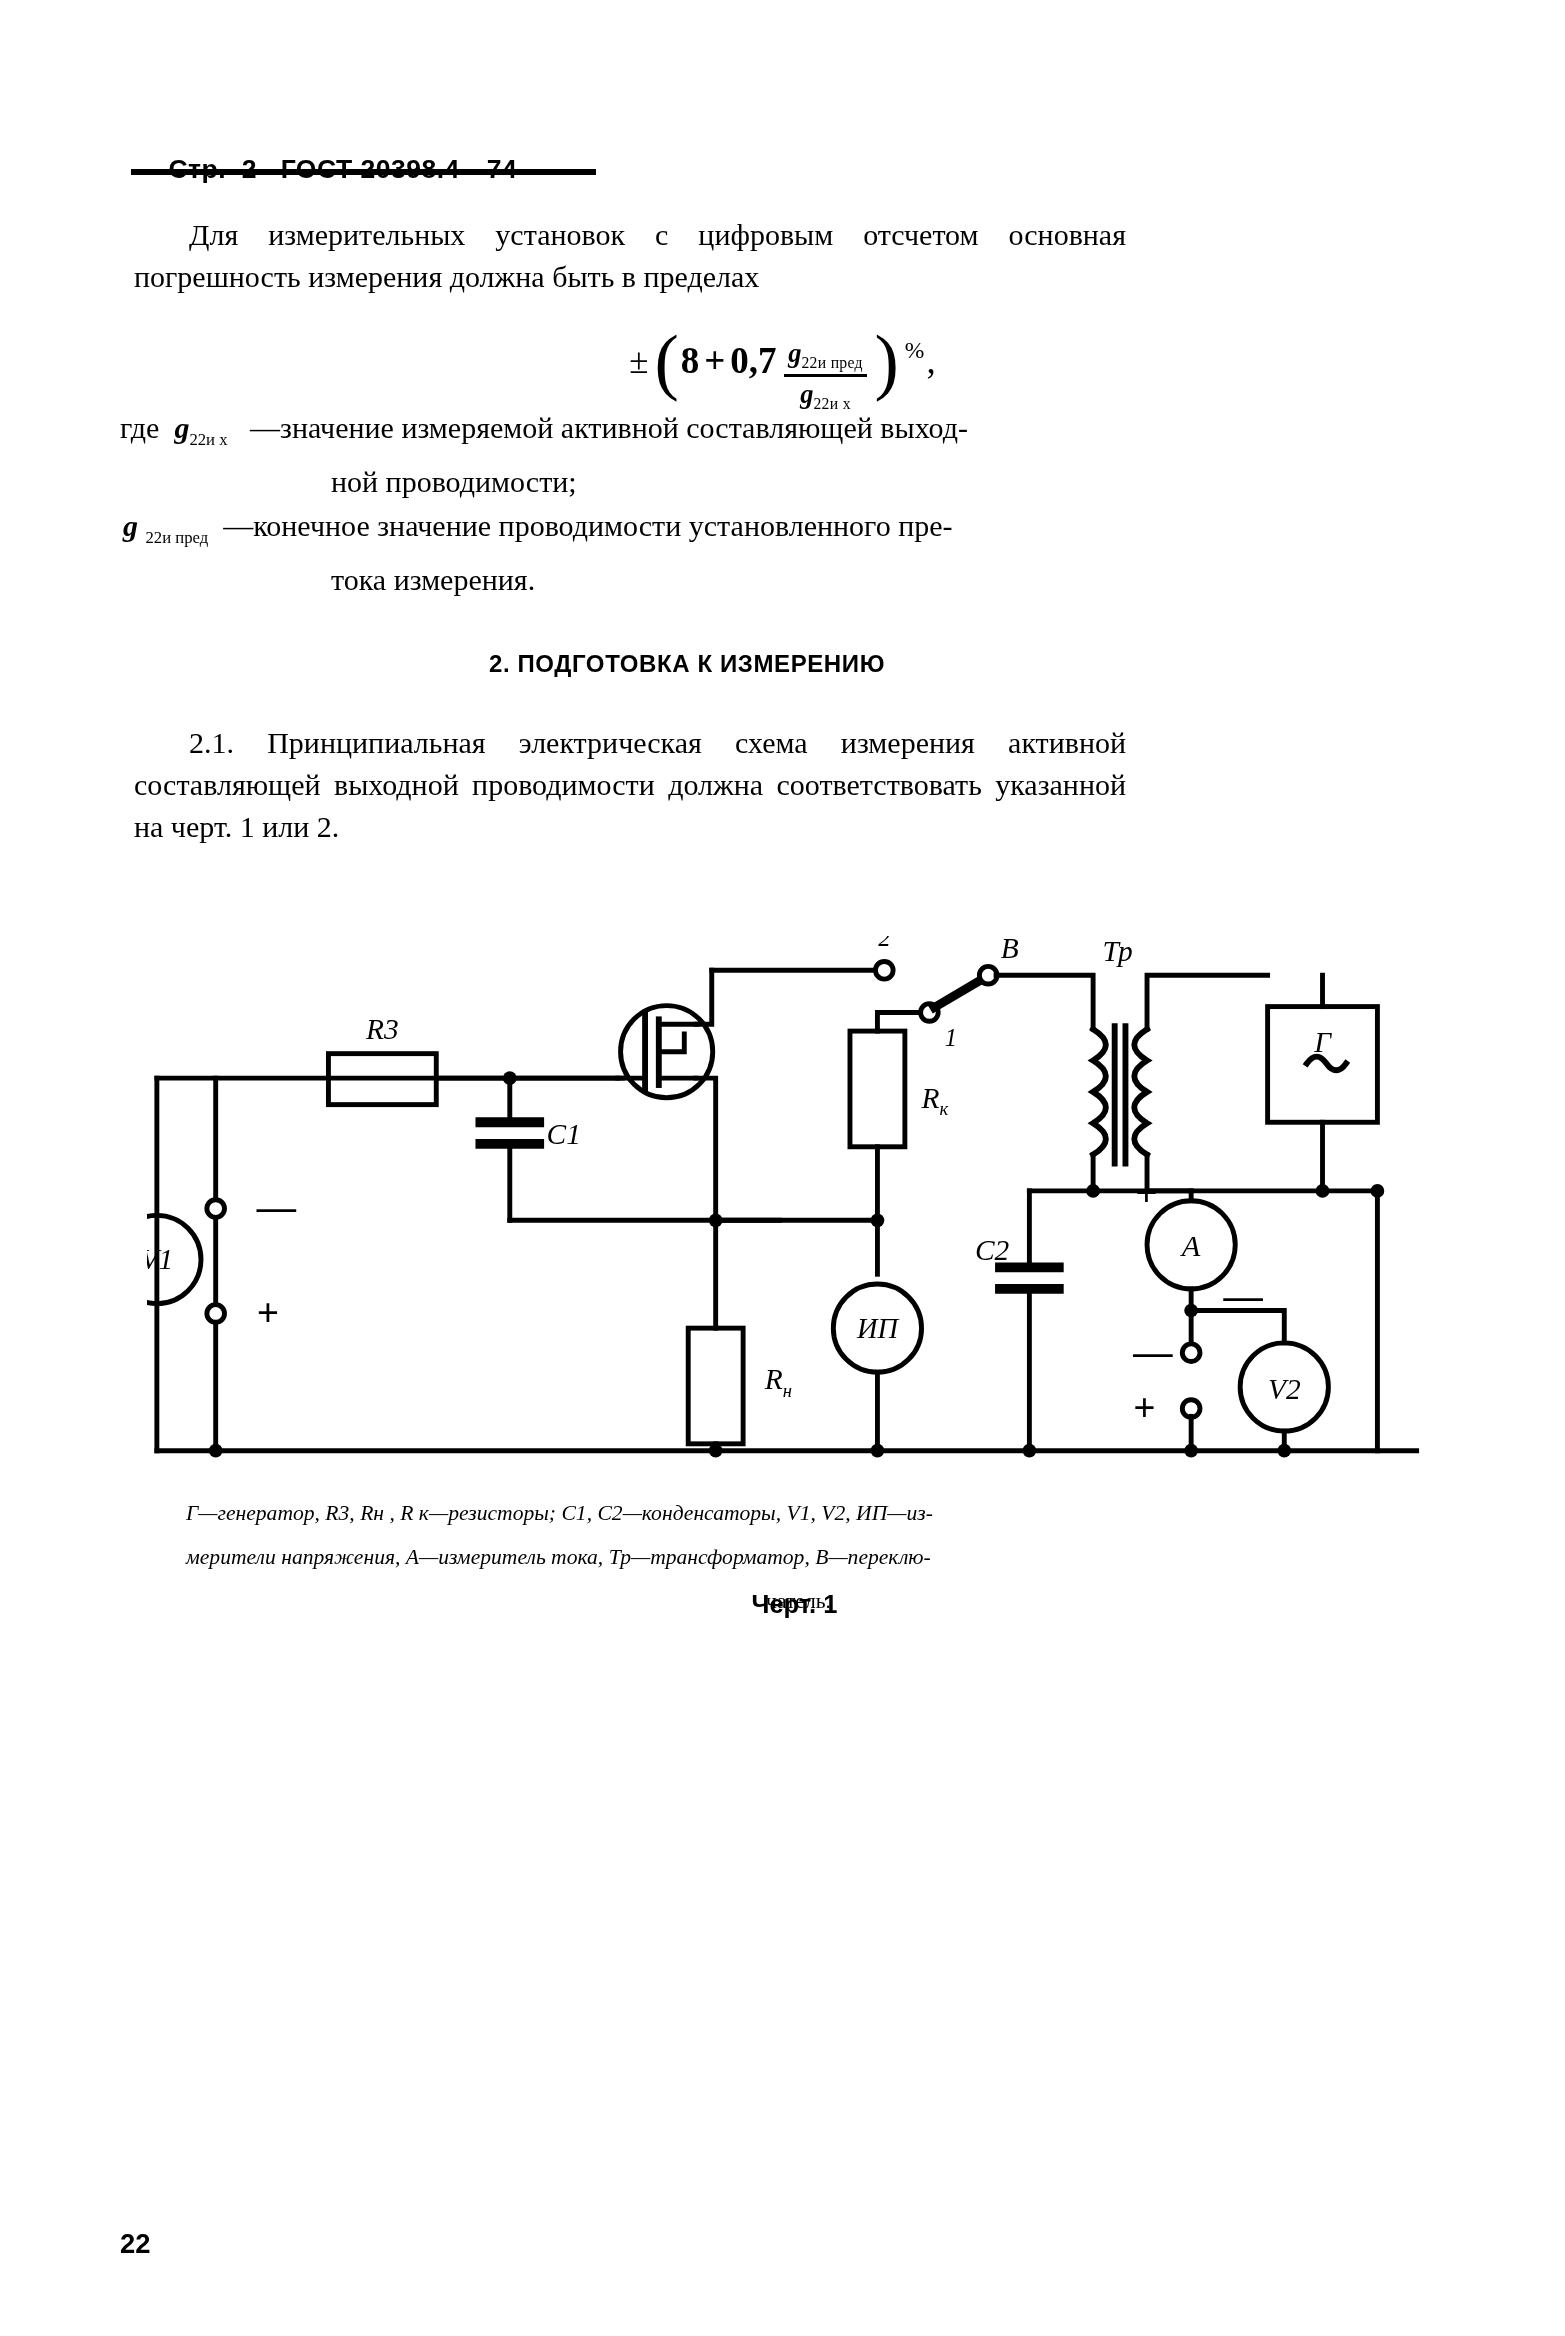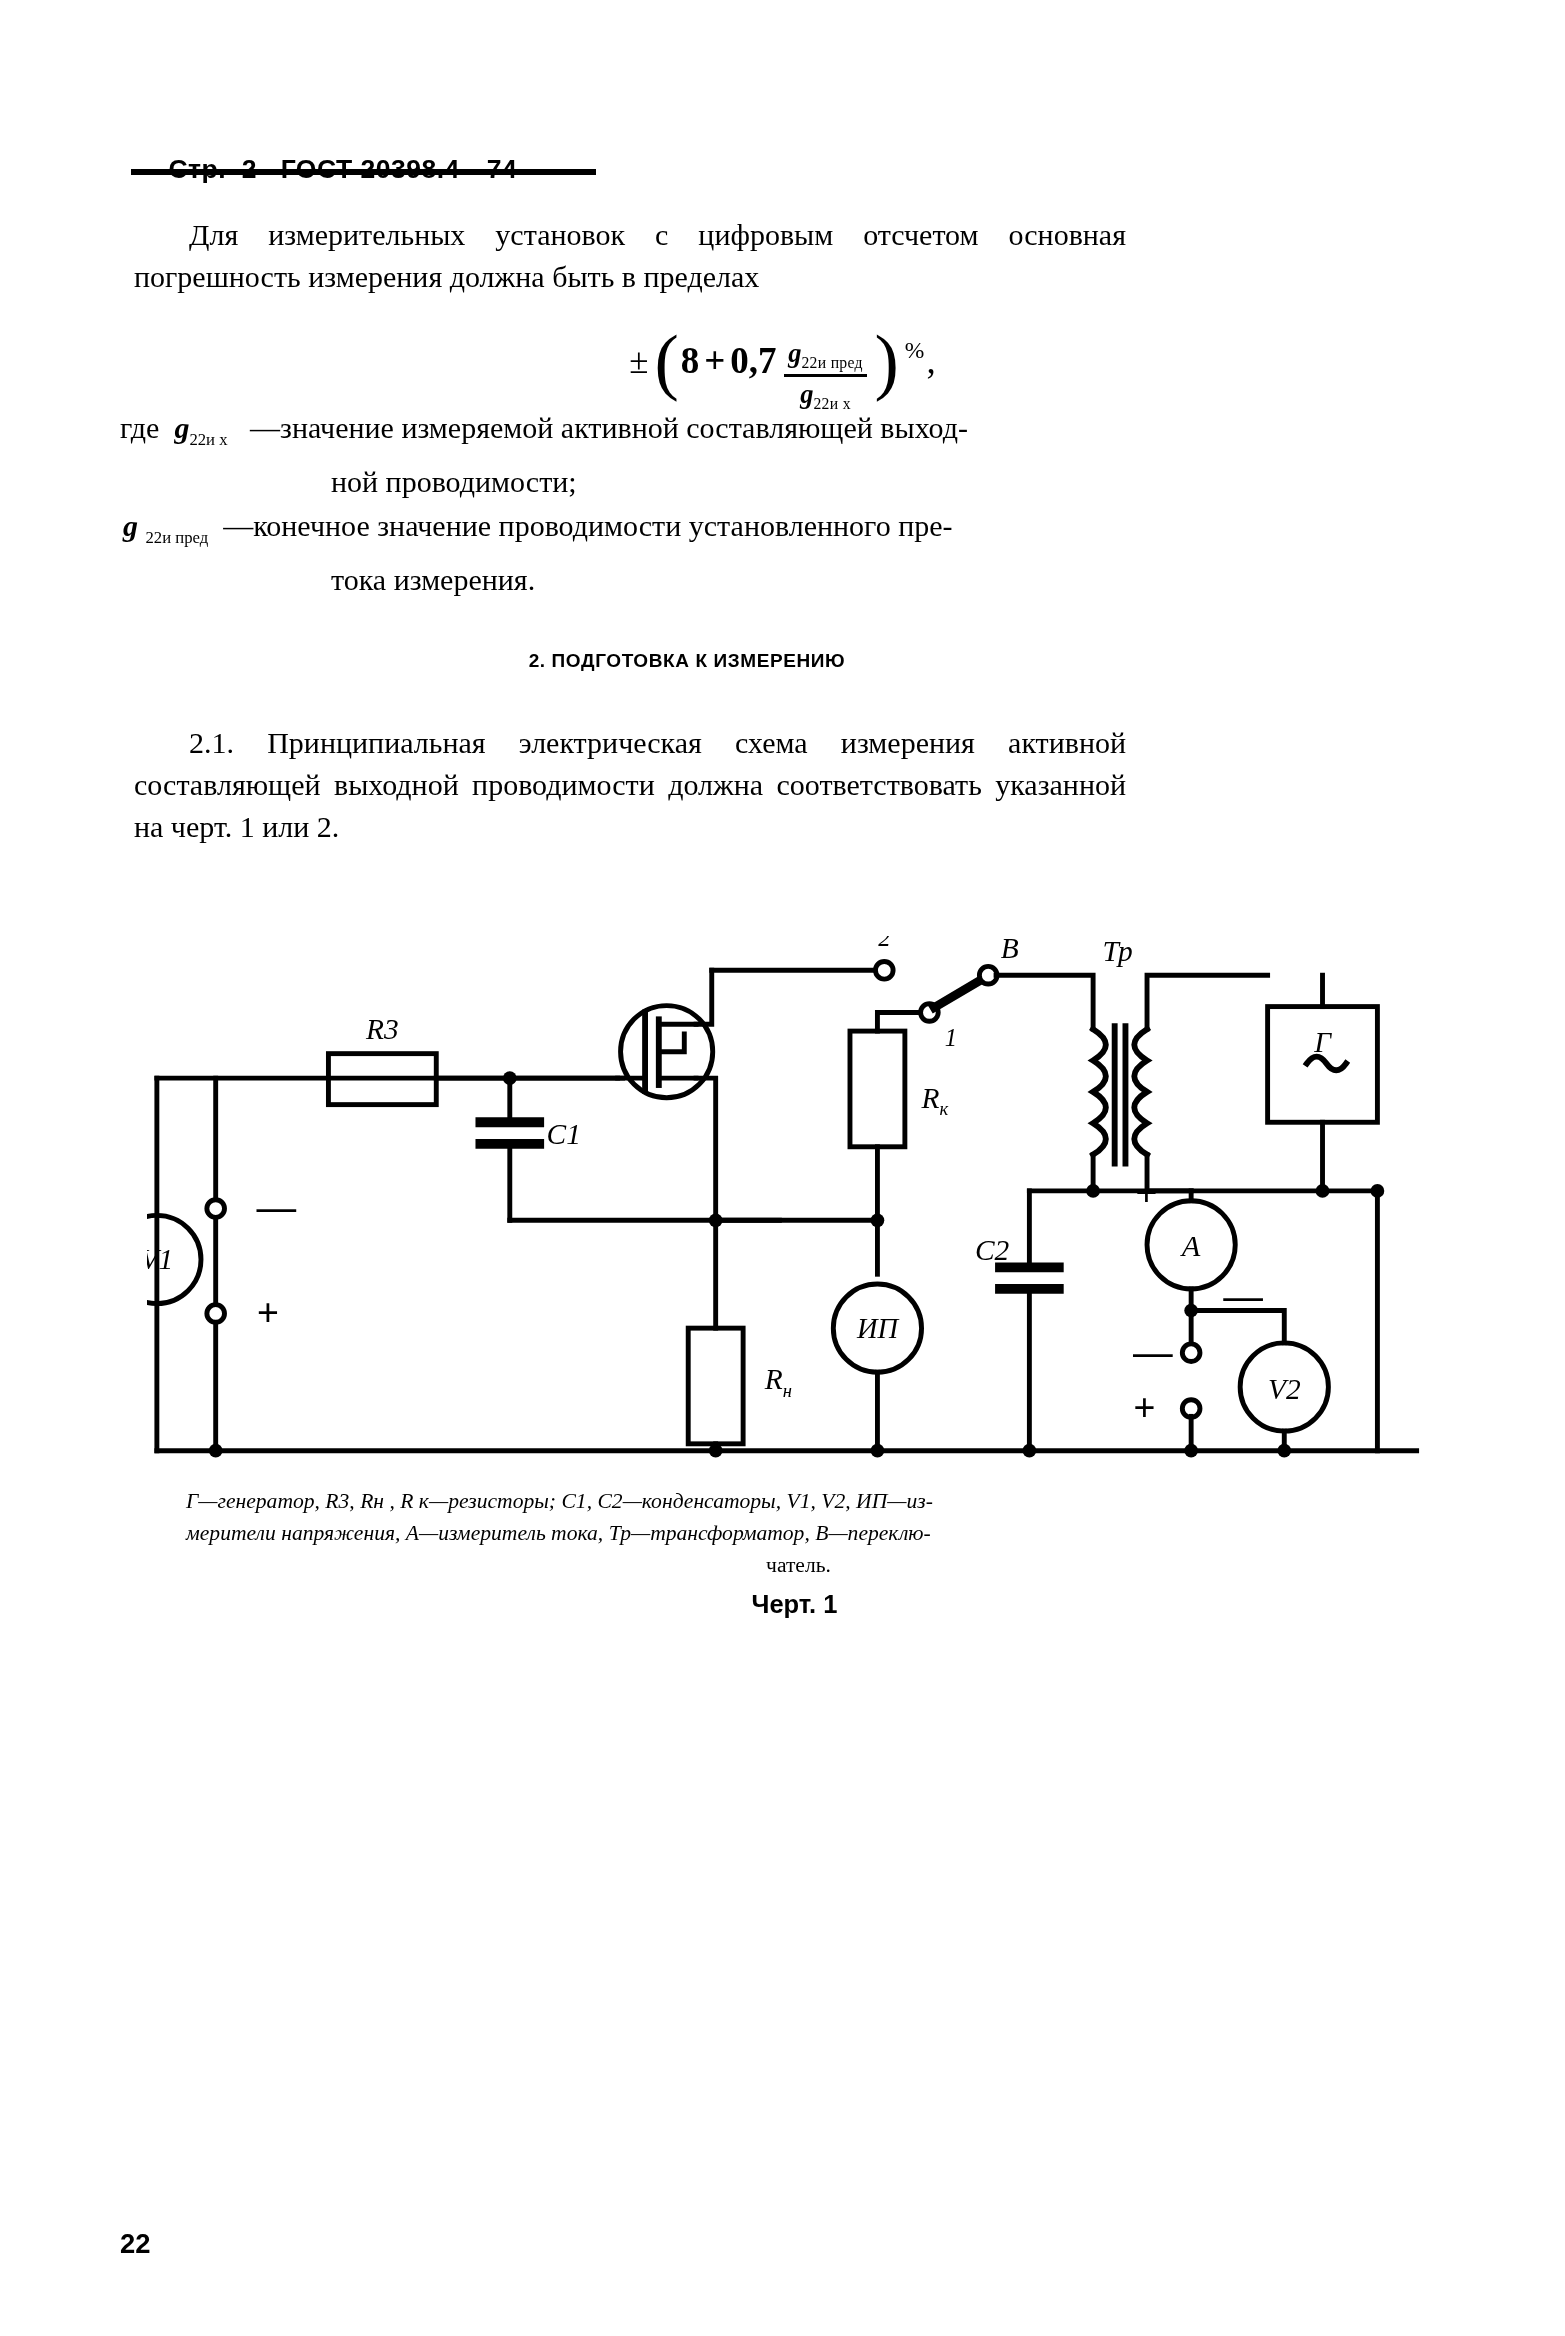--- a/index.html
+++ b/index.html
@@ -63,30 +63,30 @@
   .wl-def { flex:1 1 auto; text-align:justify; }
   .wl-cont { margin-left:211px; }
   .gsym { font-style:italic; font-weight:bold; font-size:30px; }
   .gsub { font-size:16.7px; vertical-align:sub; }
 
   
   .sect {
     position:absolute; left:0; top:650px; width:1374px;
     text-align:center;
     font-family:"Liberation Sans", sans-serif;
-    font-weight:bold; font-size:19px; letter-spacing:0.6px;
+    font-weight:bold; font-size:24px; letter-spacing:0.6px;
   }
 
   
   .figure { position:absolute; left:147px; top:936px; width:1304px; height:549px; }
   .fig-cap {
     position:absolute; left:186px; top:1485px; width:1225px;
     font-size:21.6px; line-height:32px; text-align:justify;
   }
-  .fig-cap .cl { display:block; }
+  .fig-cap .cl { display:block;margin-top:12px; }
   .fig-cap .c3 { text-align:center; }
   .it { font-style:italic; }
   .fig-num {
     position:absolute; left:12px; top:1590px; width:1565px;
     text-align:center; font-size:25.5px;
     font-family:"Liberation Sans", sans-serif; font-weight:bold;
   }
 
   
   .pagenum {

